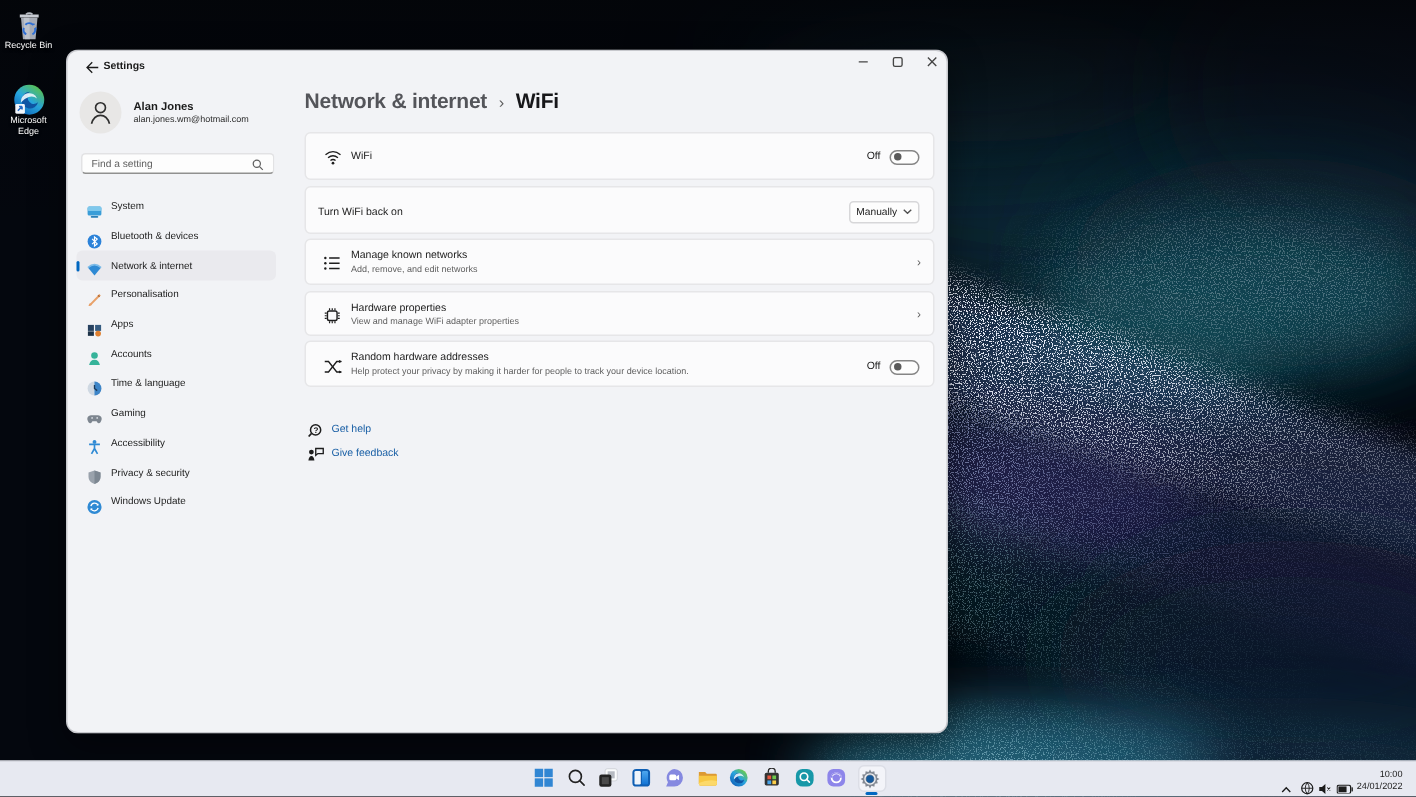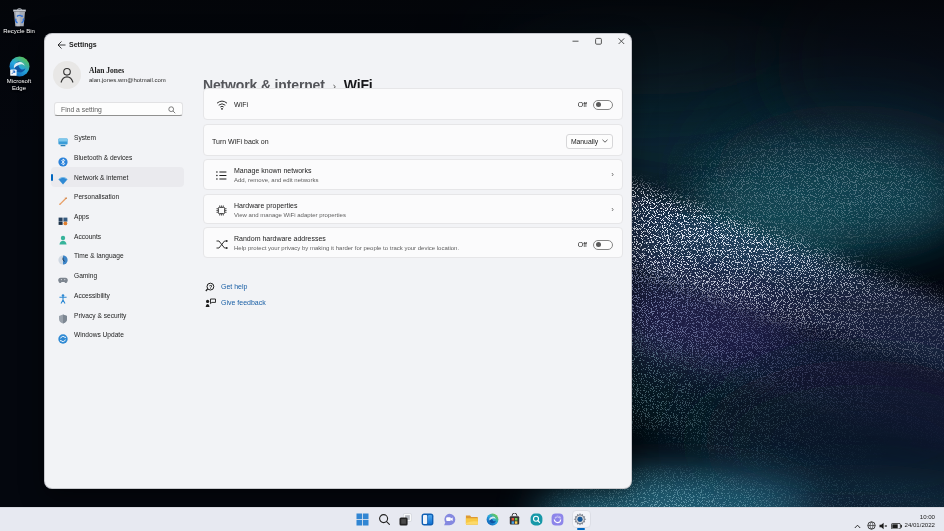--- a/index.html
+++ b/index.html
@@ -11,36 +11,36 @@
   
   #win { position:absolute; left:44px; top:33px; width:588px; height:456px;
     background:#f2f3f6; border-radius:8px; box-shadow:0 8px 24px rgba(0,0,0,.45);
     border:1px solid rgba(120,120,130,.35); }
   #titlebar { position:absolute; left:0; top:0; right:0; height:22px; }
   .backarrow { position:absolute; left:10px; top:5px; width:12px; height:12px; color:#1b1b1b; }
   .apptitle { position:absolute; left:24px; top:7px; font-size:7px; font-weight:700; color:#1b1b1b; }
   .wctl { position:absolute; top:0; width:23px; height:15px; color:#404040; text-align:center; }
   .avatar { position:absolute; left:8px; top:27px; width:28px; height:28px; border-radius:50%;
     background:#e8e7e6; }
-  .uname { position:absolute; left:44px; top:32px; font-size:7.5px; font-weight:700; color:#1b1b1b;font-family:Liberation Serif, serif; }
+  .uname { position:absolute; left:44px; top:32px; font-size:7.5px; font-weight:700; color:#1b1b1b; }
   .umail { position:absolute; left:44px; top:43px; font-size:6px; color:#2c2c2c; }
   .search { position:absolute; left:9px; top:68px; width:129px; height:14px; background:#fdfdfd;
     border:1px solid #e2e2e4; border-bottom:1px solid #90908f; border-radius:3px; }
   .search span { position:absolute; left:6px; top:3px; font-size:6.8px; color:#606060; }
   .navlist { position:absolute; left:6px; top:94px; width:133px; }
   .navitem { position:relative; height:19.7px; display:flex; align-items:center; border-radius:4px; }
   .navitem .nicon { width:10px; height:10px; margin-left:7px; flex:0 0 10px; }
   .navitem .nlabel { font-size:6.6px; color:#1c1c1c; margin-left:6px; white-space:nowrap; }
   .navitem.sel { background:#eaeaee; }
   .navitem.sel::before { content:""; position:absolute; left:0; top:6.5px; width:2.4px; height:7px;
     border-radius:2px; background:#0067c0; }
 
   
   #content { position:absolute; left:158px; top:22px; width:420px; }
-  .h1 { position:absolute; left:0; top:21px; font-size:14px; font-weight:700; color:#54555a;
+  .h1 { position:absolute; left:0; top:3px; font-size:14px; font-weight:700; color:#54555a;
     letter-spacing:-0.15px; white-space:nowrap; }
   .h1 b { color:#17171a; }
   .h1 .sep { color:#5e5e5e; font-weight:400; padding:0 4px; font-size:11px; }
   .card { position:absolute; left:0; width:420px; background:#fbfbfc;
     border:1px solid #e6e6e8; border-radius:4px; }
   .cicon { position:absolute; left:12px; color:#1d1d1d; }
   .ctitle { position:absolute; left:30px; font-size:7px; color:#1b1b1b; }
   .cdesc { position:absolute; left:30px; font-size:6px; color:#5f5f5f; }
   .off { position:absolute; right:35px; font-size:7px; color:#1b1b1b; }
   .toggle { position:absolute; right:9px; width:20px; height:10px; border:1px solid #858585;

